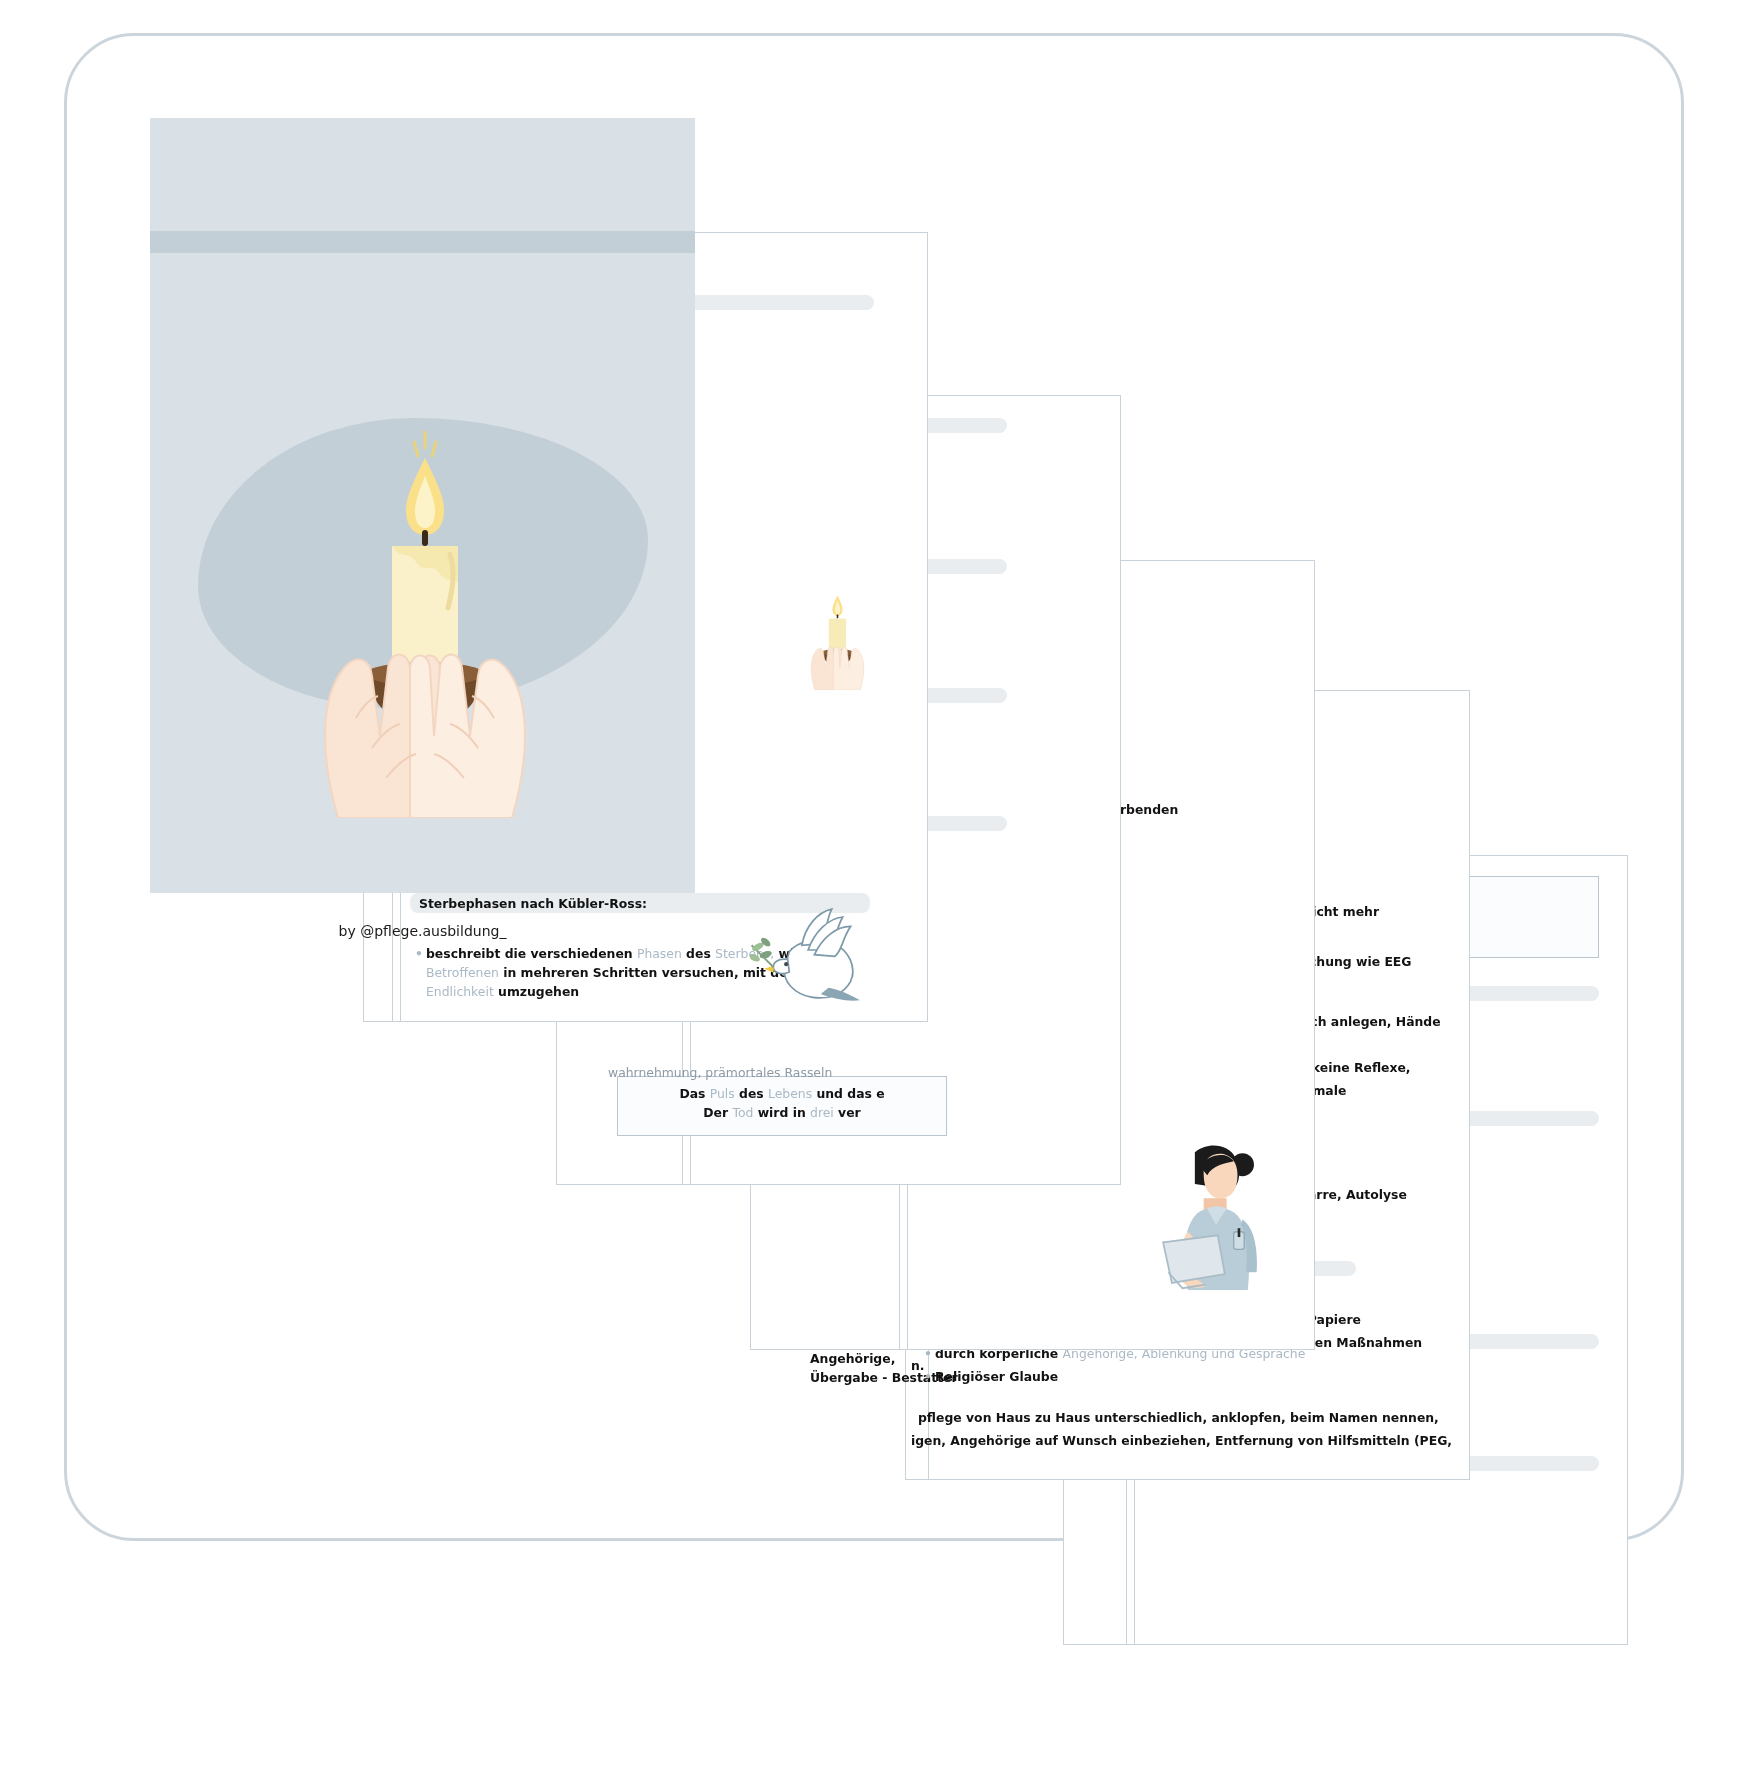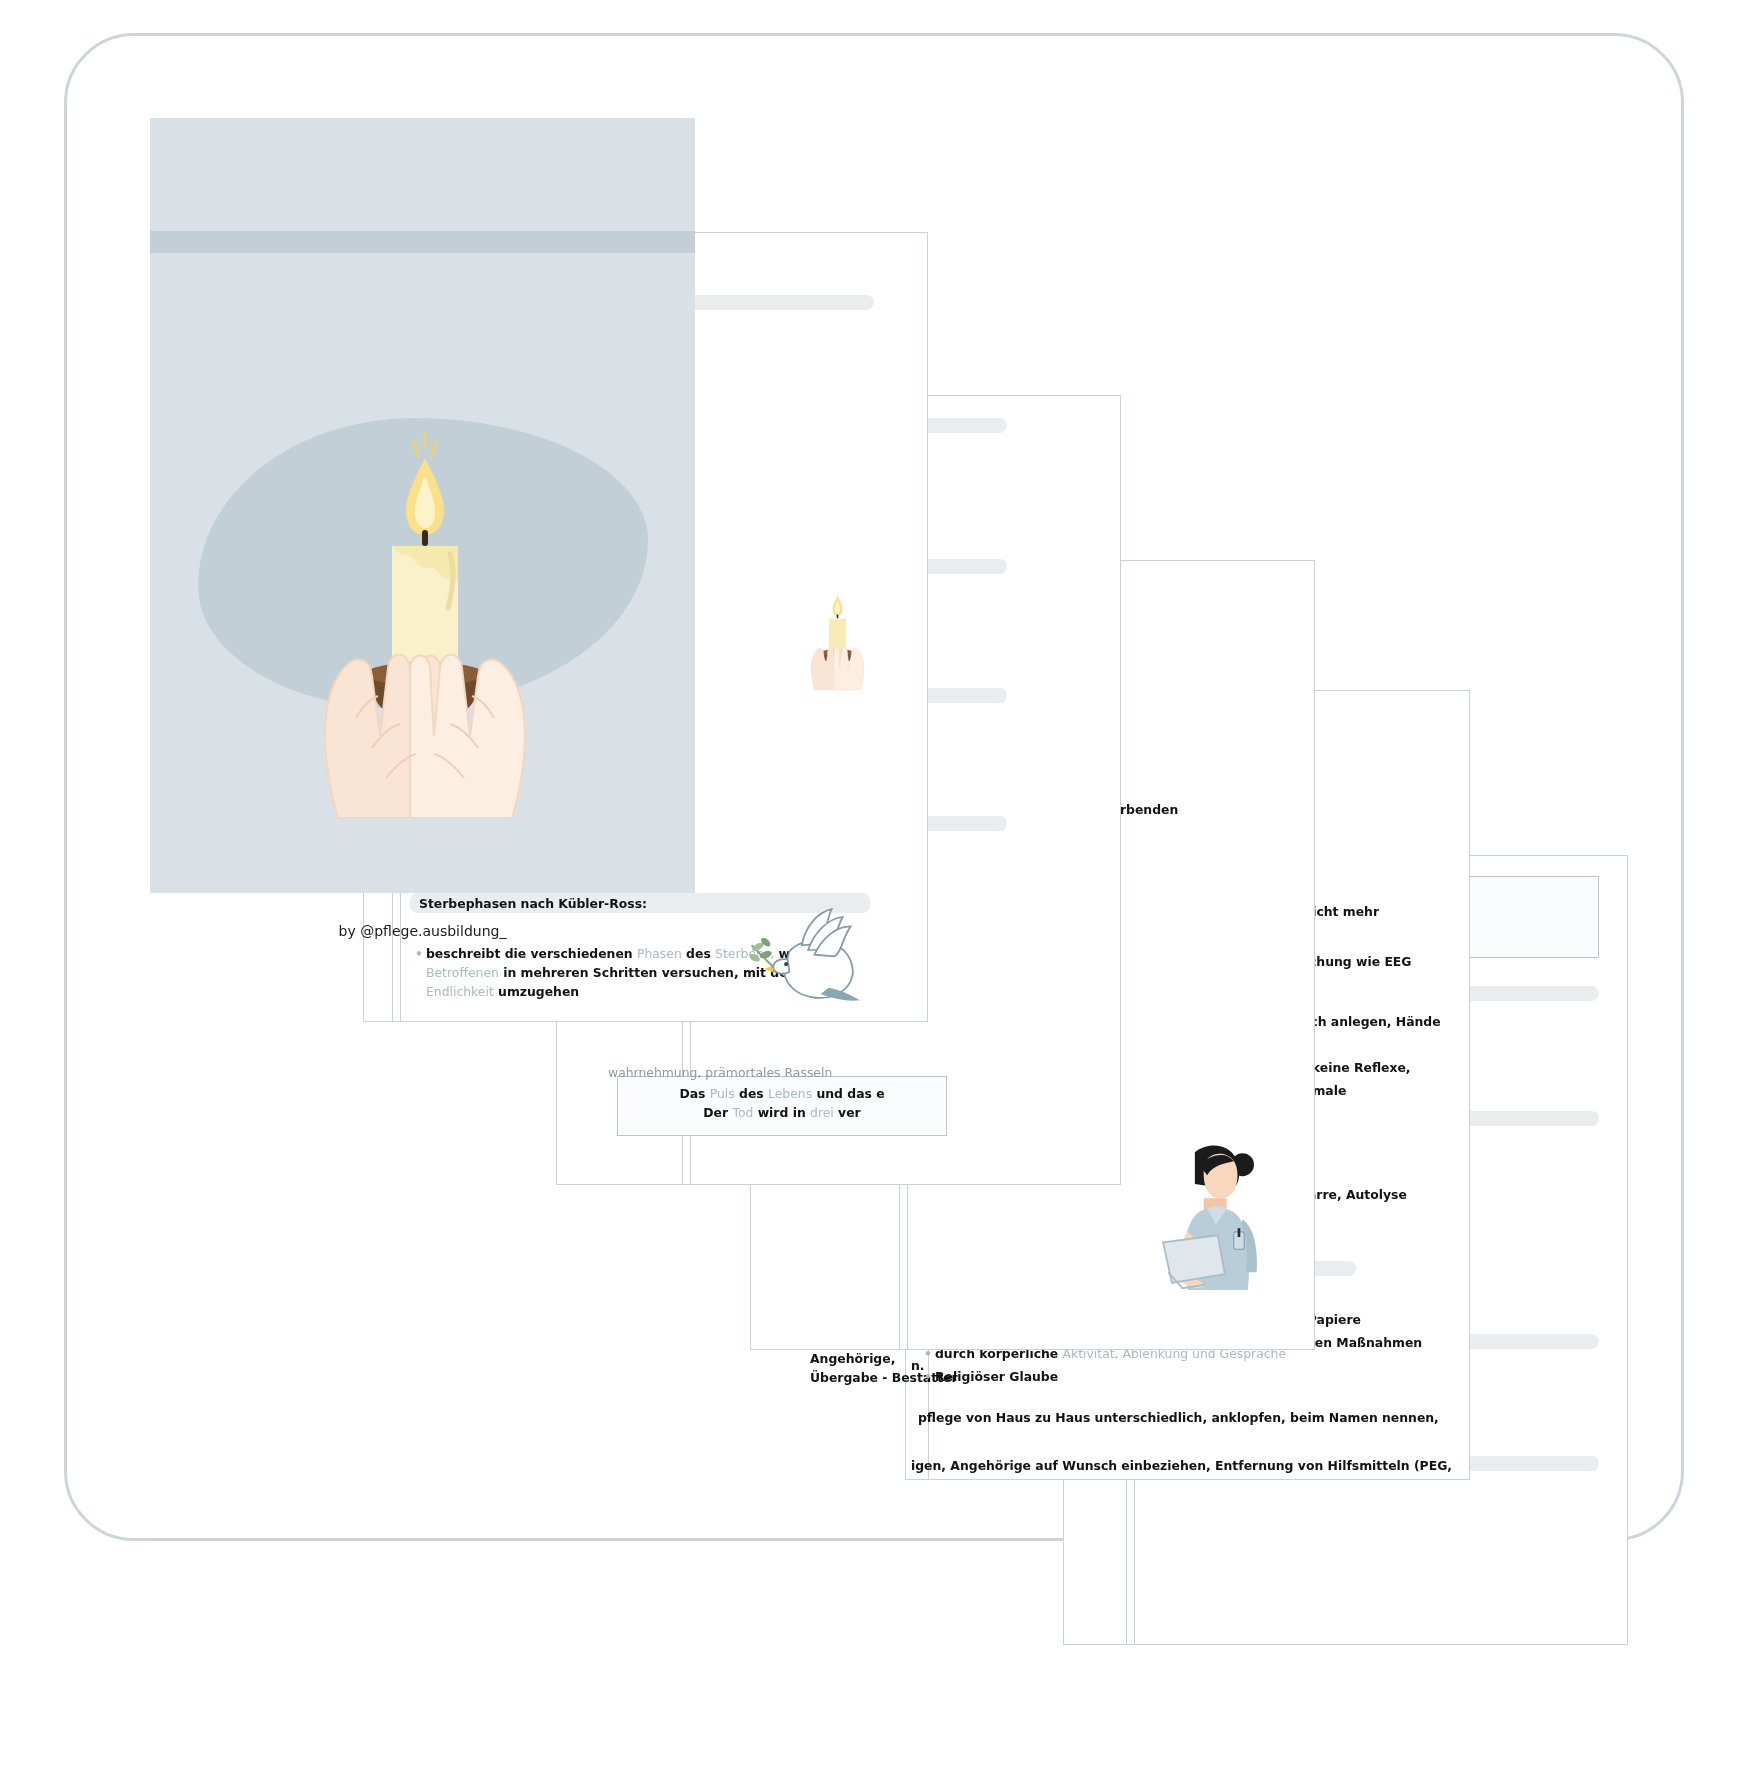--- a/index.html
+++ b/index.html
@@ -103,21 +103,21 @@
     <div class="txt" style="left:5px;top:518px;"><span class="hl">unktionen</span> sind vollständig zum <span class="hl">erliegen</span> gekommen</div>
 
     <div class="bar" style="left:20px;top:570px;width:430px;"></div>
     <div class="txt" style="left:5px;top:566px;">g:</div>
 
     <div class="txt wrap" style="left:5px;top:620px;width:470px;">Patientenverfügung?, Arztinfo, Angehörige informieren, Papiere vorbereiten</div>
     <div class="txt" style="left:12px;top:643px;">auf den Totenschein warten - Vorher dürfen <span class="hl">KEIME</span> weiteren Maßnahmen</div>
     <div class="txt" style="left:5px;top:666px;">n.</div>
 
     <div class="txt" style="left:12px;top:718px;">pflege von Haus zu Haus unterschiedlich, anklopfen, beim Namen nennen,</div>
-    <div class="txt" style="left:5px;top:741px;margin-top:25px;">igen, Angehörige auf Wunsch einbeziehen, Entfernung von Hilfsmitteln (PEG,</div>
+    <div class="txt" style="left:5px;top:741px;">igen, Angehörige auf Wunsch einbeziehen, Entfernung von Hilfsmitteln (PEG,</div>
   </div>
 </div>
 
 <div class="txt" style="left:810px;top:1013px;">Hörgeräte, Pflaster,…), IKM anlegen, Kleidung und Schmuck nach Wunsch anlegen, Hände</div>
 <div class="txt" style="left:810px;top:1036px;">übereinanderlegen, Blumen auf Wunsch, Gebete (wenn religiös)</div>
 
 <div class="txt bullet" style="left:810px;top:1083px;width:460px;white-space:normal;">
   <span class="hl">Raum:</span>
   <span>Ordnung schaffen, Heizung abdrehen, Gegenstände den Angehörigen mitgeben, Religion beachten, Getränke bereitstellen, Sitzgelegenheiten schaffen</span>
 </div>
@@ -136,21 +136,21 @@
   <div>Zeitpunkt der Arztinfo, wer wurde informiert, Zeitpunkt oder</div>
   <div>Todesfeststellung, Auflistung Nachlass - Angehörige,</div>
   <div>Übergabe - Bestatter</div>
 </div>
 
 <div style="position:absolute;left:935px;top:1322px;width:520px;">
   <div class="txt bullet" style="position:relative;left:0;top:0;margin-bottom:4px;">
     <span>durch </span><span class="hl">Erinnerungen</span><span> und symbolisches zurückholen</span>
   </div>
   <div class="txt bullet" style="position:relative;left:0;top:0;margin-bottom:4px;">
-    <span>durch körperliche </span><span class="hl">Aktivität, Ablenkung</span><span class="hl"> und Gespräche</span>
+    <span>durch körperliche </span><span class="hl">Angehörige, Ablenkung</span><span class="hl"> und Gespräche</span>
   </div>
   <div class="txt bullet" style="position:relative;left:0;top:0;margin-bottom:4px;">Religiöser Glaube</div>
 </div>
 
 <div class="page" id="p4" style="left:750px;top:560px;width:565px;height:790px;">
   <div class="inner">
     <div class="rule" style="left:148px;"></div>
     <div class="rule" style="left:156px;"></div>
 
     <div class="bar" style="left:-120px;top:-10px;width:300px;"></div>

